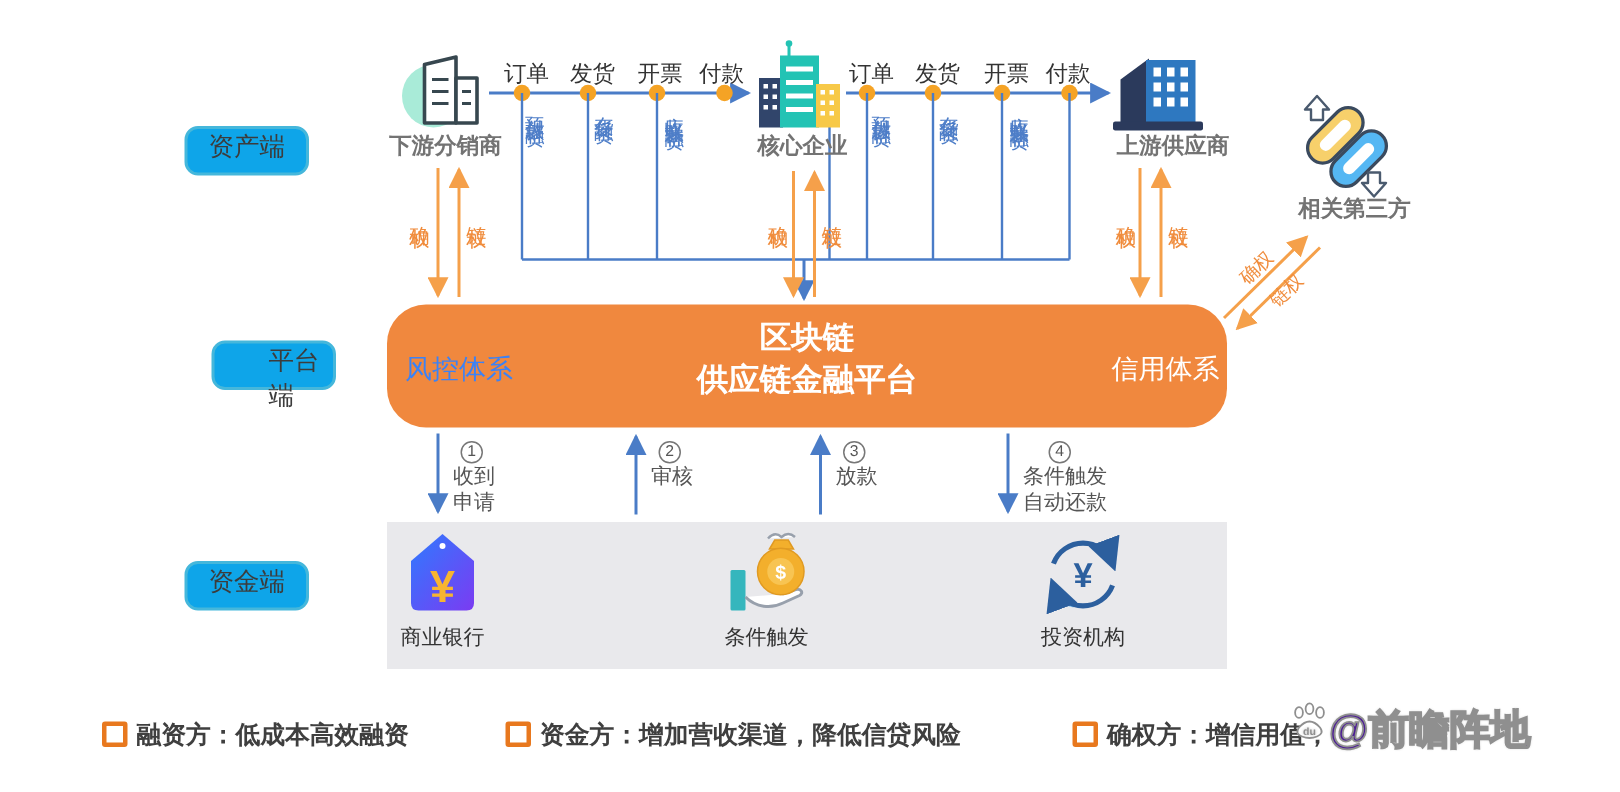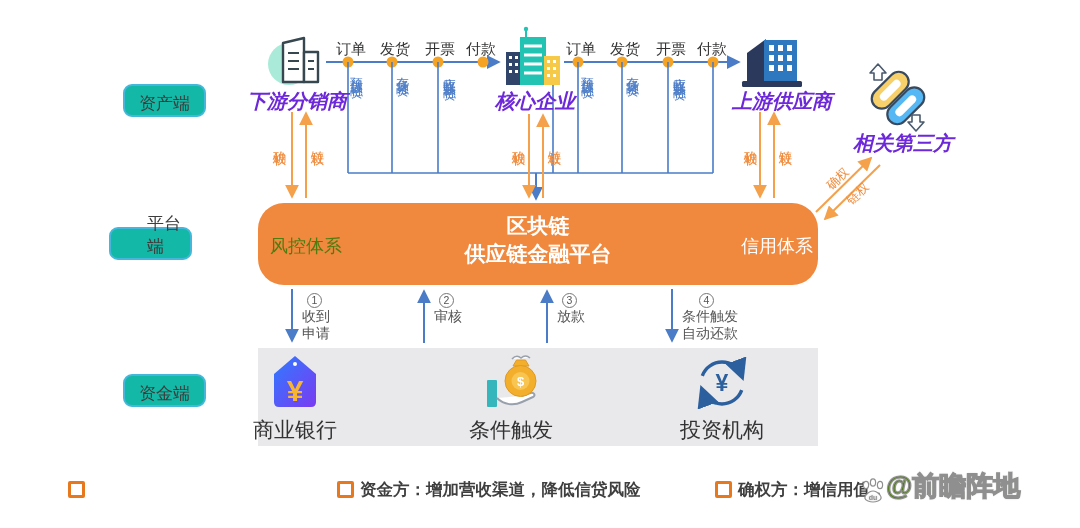--- a/index.html
+++ b/index.html
@@ -8,44 +8,44 @@
     font-family:"Liberation Sans","DejaVu Sans",sans-serif;color:#333;
   }
   .abs{position:absolute;}
   svg.wires{position:absolute;left:0;top:0;pointer-events:none;}
   .wb{stroke:var(--line_blue,#4A7CC7);stroke-width:2;fill:none;}
   .wbt{stroke:var(--line_blue,#4A7CC7);stroke-width:1.6;fill:none;}
   .wo{stroke:var(--arrow_orange,#F5A04A);stroke-width:2;fill:none;}
   .dot{fill:var(--dot_orange,#F5A325);}
   .tag{
     position:absolute;width:83px;height:33px;border:2px solid var(--tag_border,#45B7DB);
-    border-radius:9px;background:#14b8a6;display:flex;align-items:flex-end;justify-content:center;
+    border-radius:9px;background:#0ea5e9;display:flex;align-items:flex-start;justify-content:center;
     font-size:17px;font-weight:500;color:#3c3c3c;box-sizing:border-box;
   }
-  .entity{position:absolute;transform:translateX(-50%);font-size:20px;font-weight:700;color:#6d28d9;white-space:nowrap;font-style:italic;}
+  .entity{position:absolute;transform:translateX(-50%);font-size:15px;font-weight:700;color:#737373;white-space:nowrap;}
   .flow{position:absolute;transform:translateX(-50%);font-size:15px;font-weight:500;color:#333;white-space:nowrap;}
   .vtext{writing-mode:vertical-rl;text-orientation:upright;letter-spacing:2px;white-space:nowrap;}
   .fin{position:absolute;transform:translateX(-50%);font-size:13px;color:var(--label_blue,#4E7EC8);}
   .orv{position:absolute;transform:translateX(-50%);font-size:13.5px;font-weight:500;color:#F08C3C;}
   .diag{position:absolute;transform:translate(-50%,-50%) rotate(-44deg);font-size:12.5px;font-weight:500;color:#F08C3C;white-space:nowrap;}
   .platform{
     position:absolute;left:258px;top:203px;width:560px;height:82px;border-radius:26px;
     background:var(--platform_orange,#F0883E);
   }
   .pf-side{position:absolute;color:#fff;font-size:18px;top:31px;white-space:nowrap;}
   .panel{position:absolute;left:258px;top:348px;width:560px;height:98px;background:var(--panel_gray,#E9E9EC);}
   .step{position:absolute;font-size:14px;color:#555;line-height:17px;white-space:nowrap;}
   .num{display:inline-flex;width:15px;height:15px;border:1.2px solid #777;border-radius:50%;
        align-items:center;justify-content:center;font-size:10.5px;color:#555;box-sizing:border-box;margin-left:5px;}
-  .funder-label{position:absolute;transform:translateX(-50%);font-size:21px;font-weight:500;color:#333;white-space:nowrap;}
+  .funder-label{position:absolute;transform:translateX(-50%);font-size:14px;font-weight:500;color:#333;white-space:nowrap;}
   .legend-sq{position:absolute;width:11px;height:11px;border:3px solid var(--legend_square,#E8781E);border-radius:2px;box-sizing:content-box;background:#fff;}
   .legend-tx{position:absolute;font-size:16.5px;font-weight:700;color:#3f3f3f;white-space:nowrap;}
   .wm{
-    position:absolute;left:862px;top:468px;display:flex;align-items:flex-end;gap:2px;
-    font-size:27px;font-weight:700;color:#4d7c0f;white-space:nowrap;
+    position:absolute;left:862px;top:468px;display:flex;align-items:flex-start;gap:2px;
+    font-size:27px;font-weight:700;color:#4c1d95;white-space:nowrap;
     -webkit-text-stroke:1.2px #8f8f8f;text-shadow:0 0 2px #b5b5b5;
   }
 </style>
 </head>
 <body>
 
 <div class="stage">
 
   <div class="platform"></div>
   <div class="panel"></div>
@@ -196,21 +196,21 @@
       <path d="M703 396 A21 21 0 0 0 716 403" stroke="#86C7F3" stroke-width="4" fill="none"></path>
       <path d="M702.3 375.8 A21 21 0 0 1 741.7 375.8" stroke="#2C5F9E" stroke-width="3.4" fill="none" marker-end="url(#mbk)"></path>
       <path d="M741.7 390.2 A21 21 0 0 1 702.3 390.2" stroke="#2C5F9E" stroke-width="3.4" fill="none" marker-end="url(#mbk)"></path>
       <text x="722" y="391" font-size="23" font-weight="bold" fill="#2C5F9E" text-anchor="middle">¥</text>
     </g>
   </svg>
 
   <div class="tag" style="left:123px;top:84px;">
     <span>资产端</span>
   </div>
-  <div class="tag" style="left:109px;top:227px;padding-left:36px;">
+  <div class="tag" style="left:141px;top:227px;padding-left:36px;">
     <span>平台端</span>
   </div>
   <div class="tag" style="left:123px;top:374px;">
     <span>资金端</span>
   </div>
 
   <div class="entity" style="left:297px;top:88px;">下游分销商</div>
   <div class="entity" style="left:535px;top:88px;">核心企业</div>
   <div class="entity" style="left:782px;top:88px;">上游供应商</div>
   <div class="entity" style="left:903px;top:130px;text-align:right;">相关第三方</div>
@@ -236,21 +236,21 @@
   <div class="orv vtext" style="left:279px;top:140px;">确权</div>
   <div class="orv vtext" style="left:317px;top:140px;">链权</div>
   <div class="orv vtext" style="left:518px;top:140px;">确权</div>
   <div class="orv vtext" style="left:554px;top:140px;">链权</div>
   <div class="orv vtext" style="left:750px;top:140px;">确权</div>
   <div class="orv vtext" style="left:785px;top:140px;">链权</div>
 
   <div class="diag" style="left:838px;top:179px;">确权</div>
   <div class="diag" style="left:858px;top:194px;">链权</div>
 
-  <div class="abs pf-side" style="left:270px;top:234px;color:#4d7c0f;">风控体系</div>
+  <div class="abs pf-side" style="left:270px;top:234px;color:#3b82f6;">风控体系</div>
   <div class="abs" style="left:258px;top:212px;width:560px;text-align:center;color:#fff;font-weight:700;font-size:21px;line-height:28px;">
     <div>区块链</div>
     <div>供应链金融平台</div>
   </div>
   <div class="abs pf-side" style="left:741px;top:234px;color:#fff;">信用体系</div>
 
   <div class="step" style="left:302px;top:291px;">
     <span class="num">1</span>
     <div>收到</div>
     <div>申请</div>
@@ -267,20 +267,21 @@
     <span class="num" style="margin-left:17px;">4</span>
     <div>条件触发</div>
     <div>自动还款</div>
   </div>
 
   <div class="funder-label" style="left:295px;top:416px;">商业银行</div>
   <div class="funder-label" style="left:511px;top:416px;">条件触发</div>
   <div class="funder-label" style="left:722px;top:416px;">投资机构</div>
 
   <div class="legend-sq" style="left:68px;top:481px;"></div>
+  <div class="legend-tx" style="left:91px;top:479px;">融资方：低成本高效融资</div>
   <div class="legend-sq" style="left:337px;top:481px;"></div>
   <div class="legend-tx" style="left:360px;top:479px;">资金方：增加营收渠道，降低信贷风险</div>
   <div class="legend-sq" style="left:715px;top:481px;"></div>
   <div class="legend-tx" style="left:738px;top:479px;">确权方：增信用值，</div>
 
   <div class="wm">
     <svg width="22" height="26" viewBox="0 0 22 26">
       <g fill="#ffffff" stroke="#8f8f8f" stroke-width="1.2">
         <ellipse cx="4" cy="7" rx="2.6" ry="3.6"></ellipse>
         <ellipse cx="11" cy="4.5" rx="2.6" ry="3.6"></ellipse>

